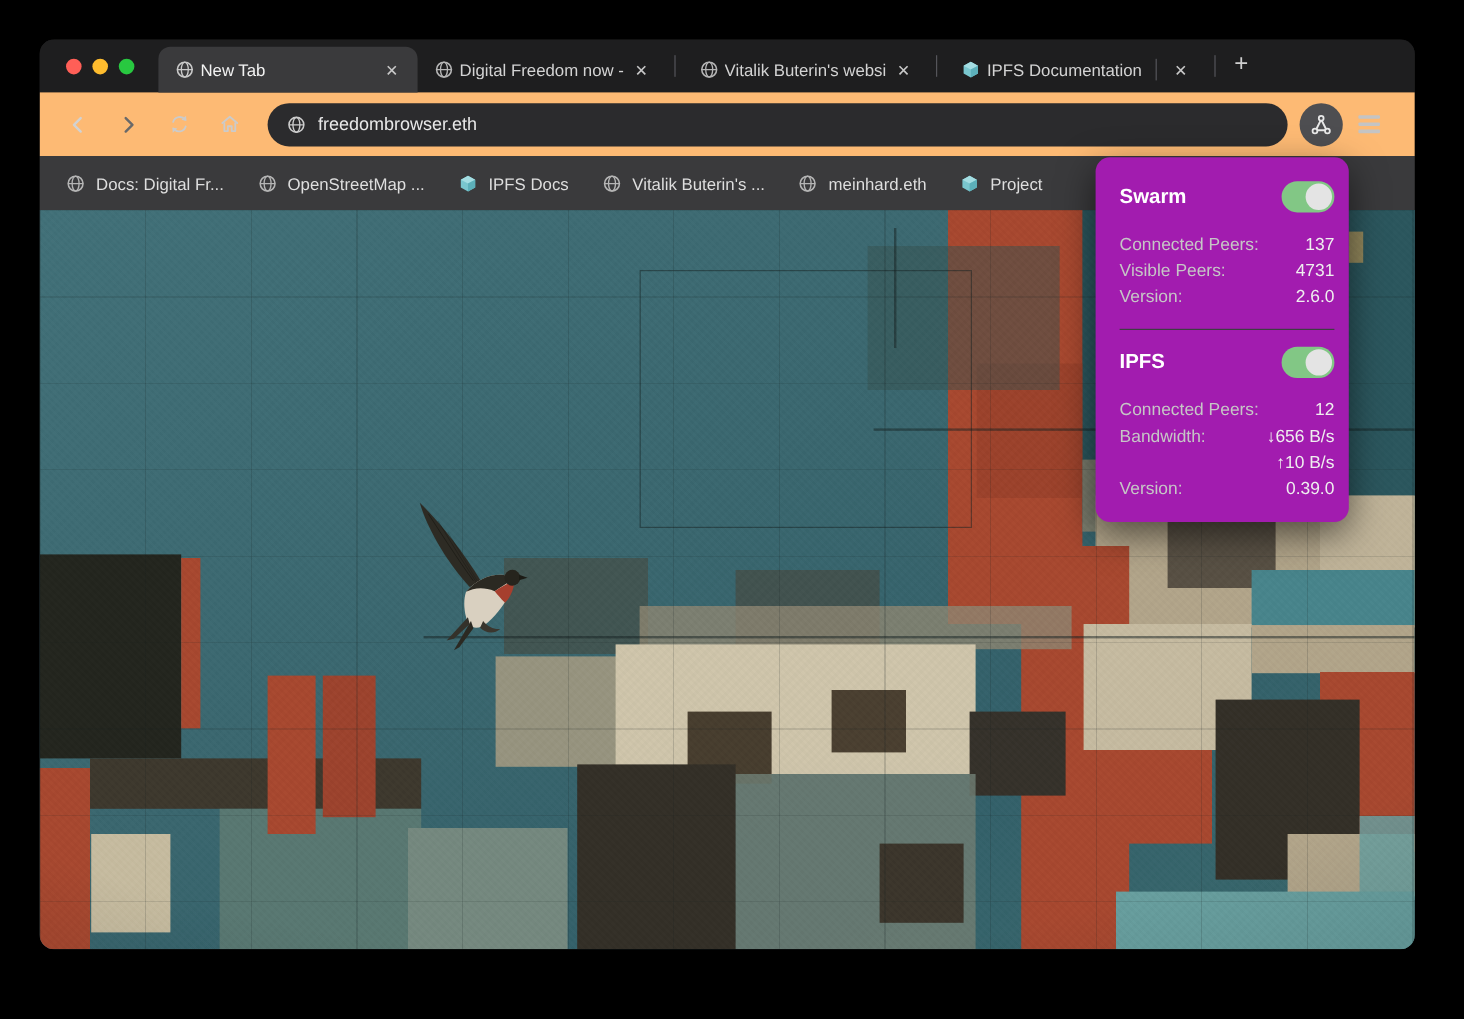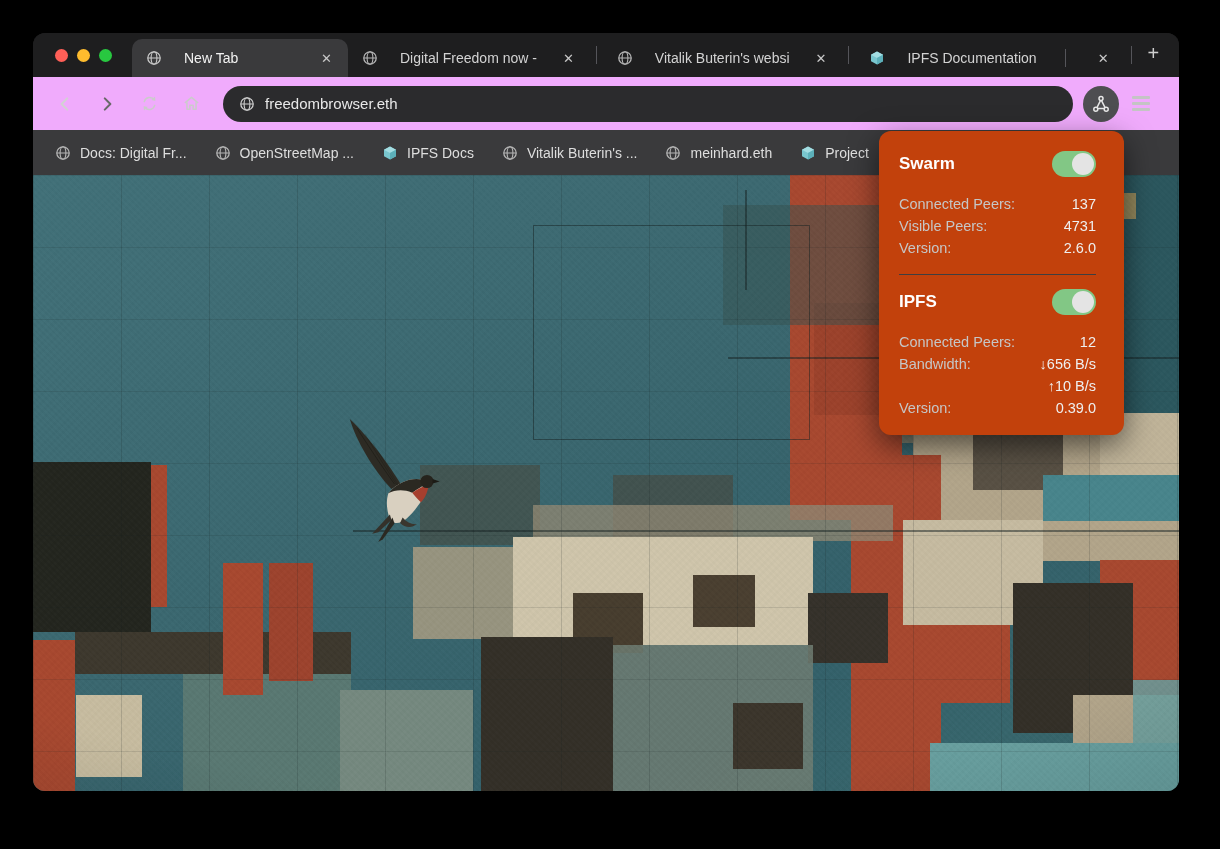--- a/index.html
+++ b/index.html
@@ -7,32 +7,32 @@
               font-family:"Liberation Sans", sans-serif; }
 
   .window { position:absolute; left:33px; top:33px; width:1146px; height:758px;
             border-radius:12px; overflow:hidden; background:#1e1e1f; }
 
   
   .tabstrip { height:44px; background:#1e1e1f; display:flex; align-items:flex-end; }
   .traffic { display:flex; gap:9px; align-items:center; height:44px; padding:0 20px 0 22px; }
   .light { width:13px; height:13px; border-radius:50%; }
   .light.red{background:#ff5f57}.light.yellow{background:#febc2e}.light.green{background:#28c840}
-  .tab { display:flex; align-items:center; gap:22px; height:38px; padding:0 12px 0 14px;
+  .tab { display:flex; align-items:center; gap:5px; height:38px; padding:0 12px 0 14px;
          color:#d3d3d3; font-size:14px; white-space:nowrap; }
   .tab.active { background:#3a3a3c; border-radius:10px 10px 0 0; width:216px; color:#f2f2f2; }
   .tab .label { overflow:hidden; text-overflow:clip; }
   .tab.active .label { flex:1; }
   .tab-close { color:#c8c8c8; font-size:13px; padding:2px 4px; cursor:default; }
   .tab-sep { width:1px; height:18px; background:#55555a; margin:0 6px; align-self:center; }
   .newtab-btn { color:#cfcfcf; font-size:20px; padding:0 10px; align-self:center; margin-bottom:4px;}
   .ticon { width:16px; height:16px; flex:0 0 auto; }
 
   
-  .toolbar { height:53px; background:#f0abfc; display:flex; align-items:center; padding:0 14px; }
+  .toolbar { height:53px; background:#fdba74; display:flex; align-items:center; padding:0 14px; }
   .navbtn { width:36px; height:36px; display:flex; align-items:center; justify-content:center;
             border-radius:50%; flex:0 0 auto; margin-right:6px; }
   .urlbar { flex:1; height:36px; background:#2b2b2d; border-radius:18px; display:flex;
             align-items:center; gap:10px; padding:0 16px; margin:0 10px 0 8px; }
   .urlbar .url { color:#e8e8e8; font-size:15px; }
   .navbtn.nodes { background:#4e4e51; margin-right:4px; }
   .burger { display:flex; flex-direction:column; gap:3.5px; }
   .burger span { width:18px; height:2.4px; background:#c4c4c4; border-radius:1px; }
 
   
@@ -57,22 +57,22 @@
                text-shadow:0 2px 8px rgba(0,0,0,.35); }
   .hero-logo .word { color:#fdfdfd; font-size:68px; font-weight:bold; letter-spacing:-2.5px; line-height:1; }
   .colon { display:flex; flex-direction:column; gap:16px; margin:14px 0 0 10px; }
   .colon i { width:13px; height:13px; border-radius:50%; display:block; }
   .tagline { position:absolute; left:60px; top:160px; width:820px; color:#dde2df;
              font-size:21px; line-height:33px; text-shadow:0 1px 4px rgba(0,0,0,.4); }
 
   .bird { position:absolute; left:308px; top:242px; width:108px; height:132px; }
 
   
-  .popup { position:absolute; right:55px; top:98px; width:245px; background:#c2410c;
-           border-radius:12px; padding:16px 28px 16px 20px; z-index:50;
+  .popup { position:absolute; right:55px; top:98px; width:211px; background:#a21caf;
+           border-radius:12px; padding:16px 12px 16px 20px; z-index:50;
            box-shadow:0 10px 30px rgba(0,0,0,.55); }
   .p-head { display:flex; align-items:center; justify-content:space-between; margin:4px 0 16px; }
   .p-title { color:#fff; font-size:17px; font-weight:bold; }
   .toggle { width:44px; height:26px; border-radius:13px; background:#82c785; position:relative; }
   .toggle .knob { position:absolute; top:2px; right:2px; width:22px; height:22px;
                   border-radius:50%; background:#e4e4e4; }
   .p-row { display:flex; justify-content:space-between; font-size:14.5px; line-height:22px; }
   .p-row .pl { color:#c6c6c6; }
   .p-row .pv { color:#efefef; }
   .p-div { height:1px; background:#3e3e41; margin:15px 0 14px; }

